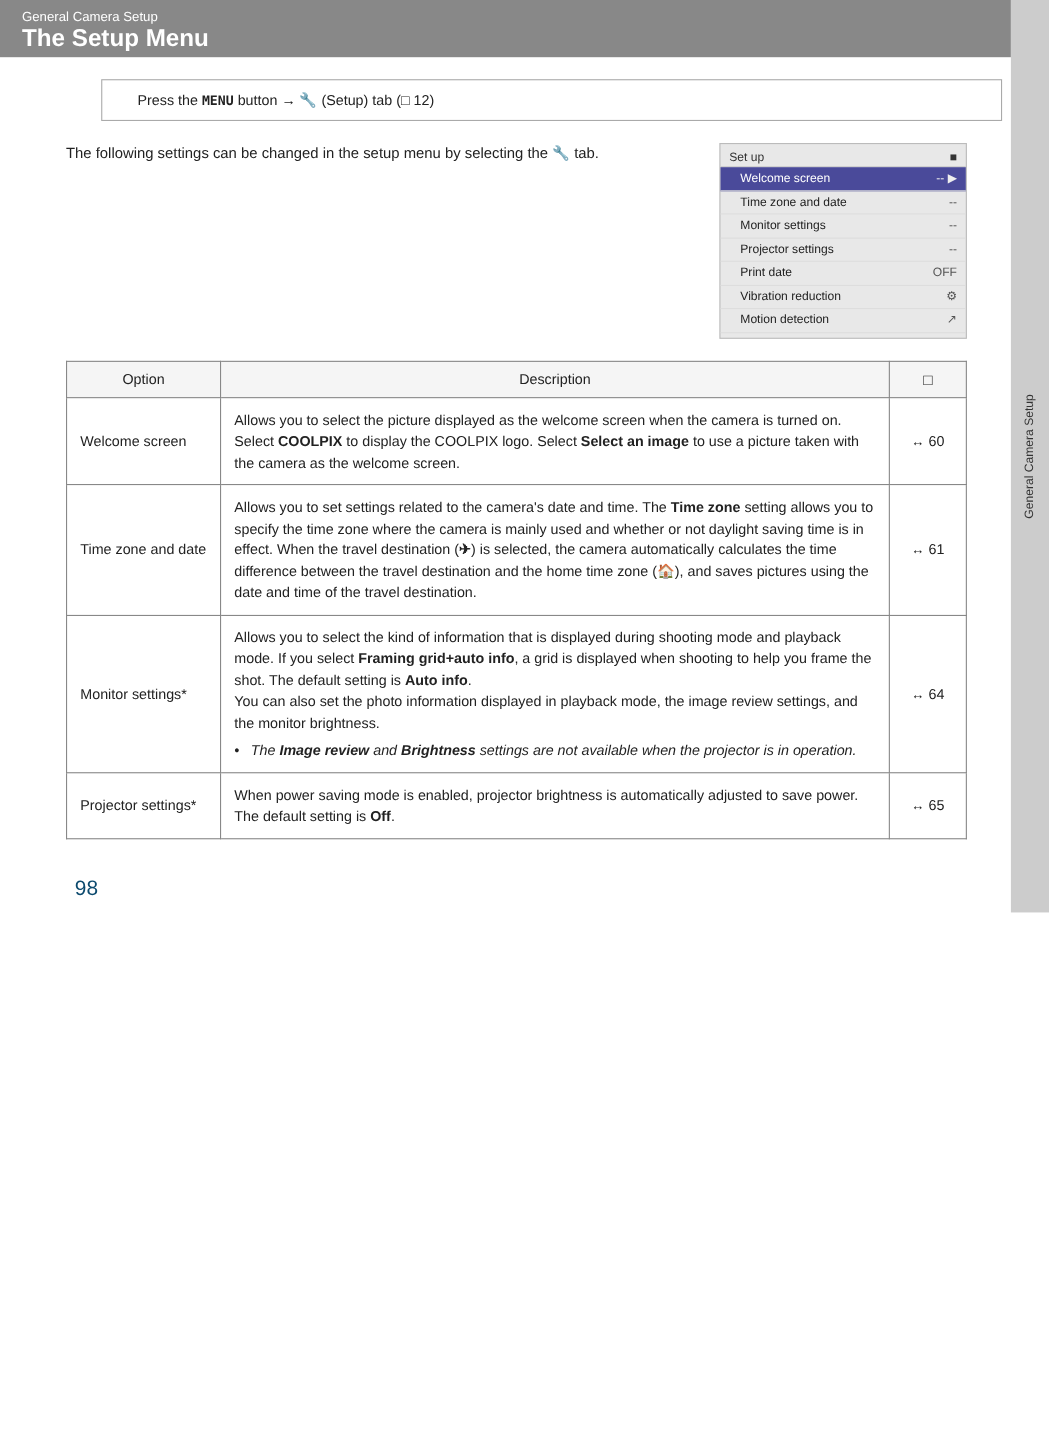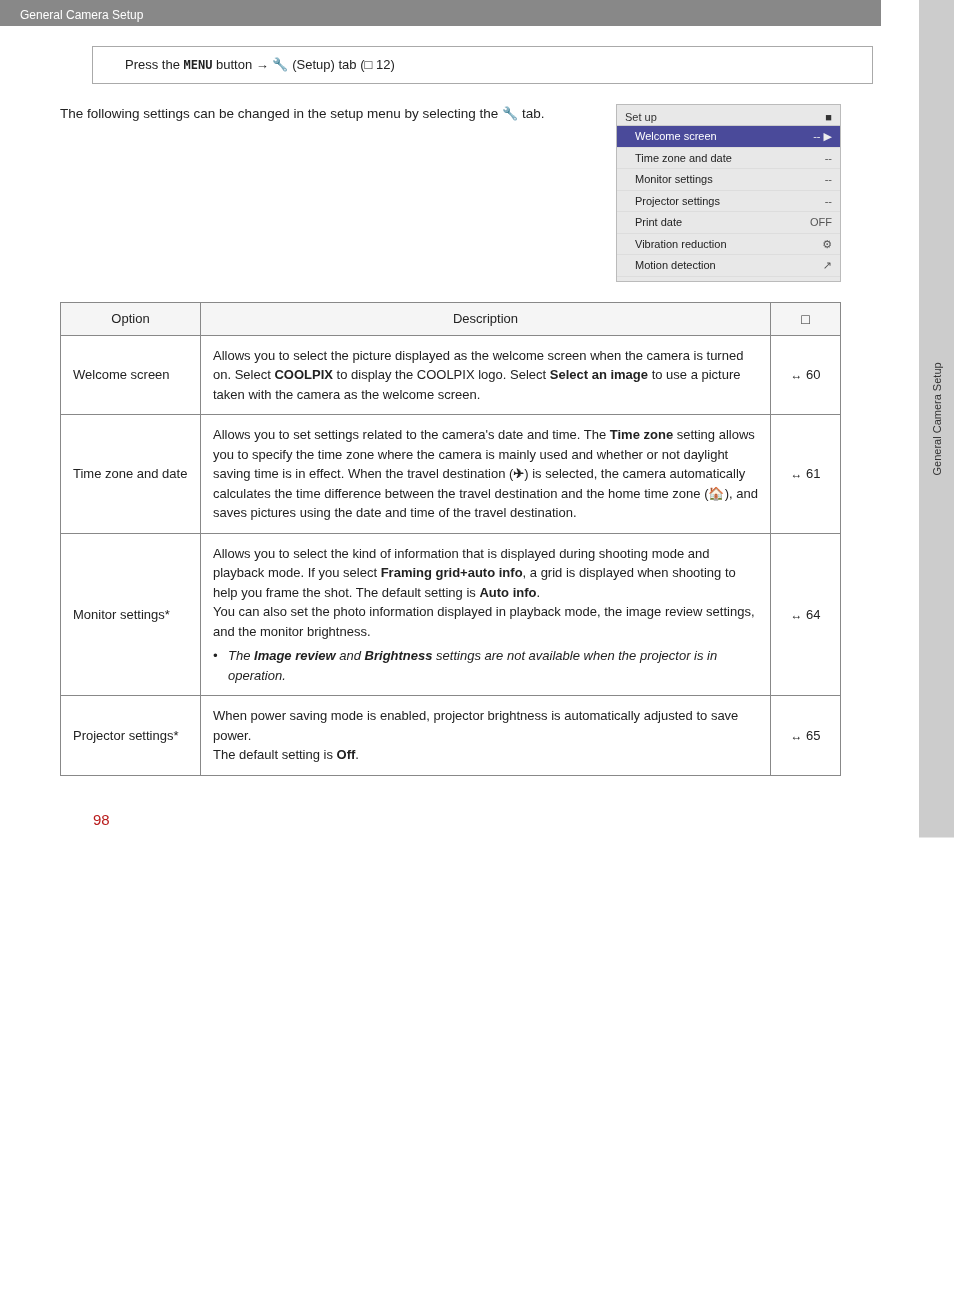--- a/index.html
+++ b/index.html
@@ -142,21 +142,20 @@
       white-space: nowrap;
       margin-top: 12px;
     }
     .ref-icon {
       font-size: 12px;
     }
 
     
     .page-wrapper {
       display: flex;
-      gap: 38px;
     }
     .sidebar {
       width: 35px;
       background: #ccc;
       display: flex;
       align-items: center;
       justify-content: center;
       min-height: 800px;
       writing-mode: vertical-rl;
       transform: rotate(180deg);
@@ -164,23 +163,23 @@
       color: #333;
       padding: 10px 0;
       flex-shrink: 0;
     }
     .main-content {
       flex: 1;
     }
 
     
     .page-number {
-      padding: 15px 40px 10px 93px;
-      font-size: 15px;
-      color: #b91c1c;
+      padding: 15px 40px 10px 68px;
+      font-size: 19px;
+      color: #0c4a6e;
     }
 
     .bullet-item {
       margin-top: 5px;
       padding-left: 15px;
       position: relative;
       font-style: italic;
     }
     .bullet-item::before {
       content: "•";
@@ -193,20 +192,21 @@
     }
   </style>
 </head>
 <body>
 
 <div class="page-wrapper">
   <div class="main-content">
 
     <div class="page-header">
       <div class="sub-title">General Camera Setup</div>
+      <div class="main-title">The Setup Menu</div>
     </div>
 
     <div class="content">
 
       
       <div class="menu-box">
         <span>Press the <span class="mono">MENU</span> button → <span>🔧</span> (Setup) tab (<span class="book-ref">□</span> 12)</span>
       </div>
 
       

